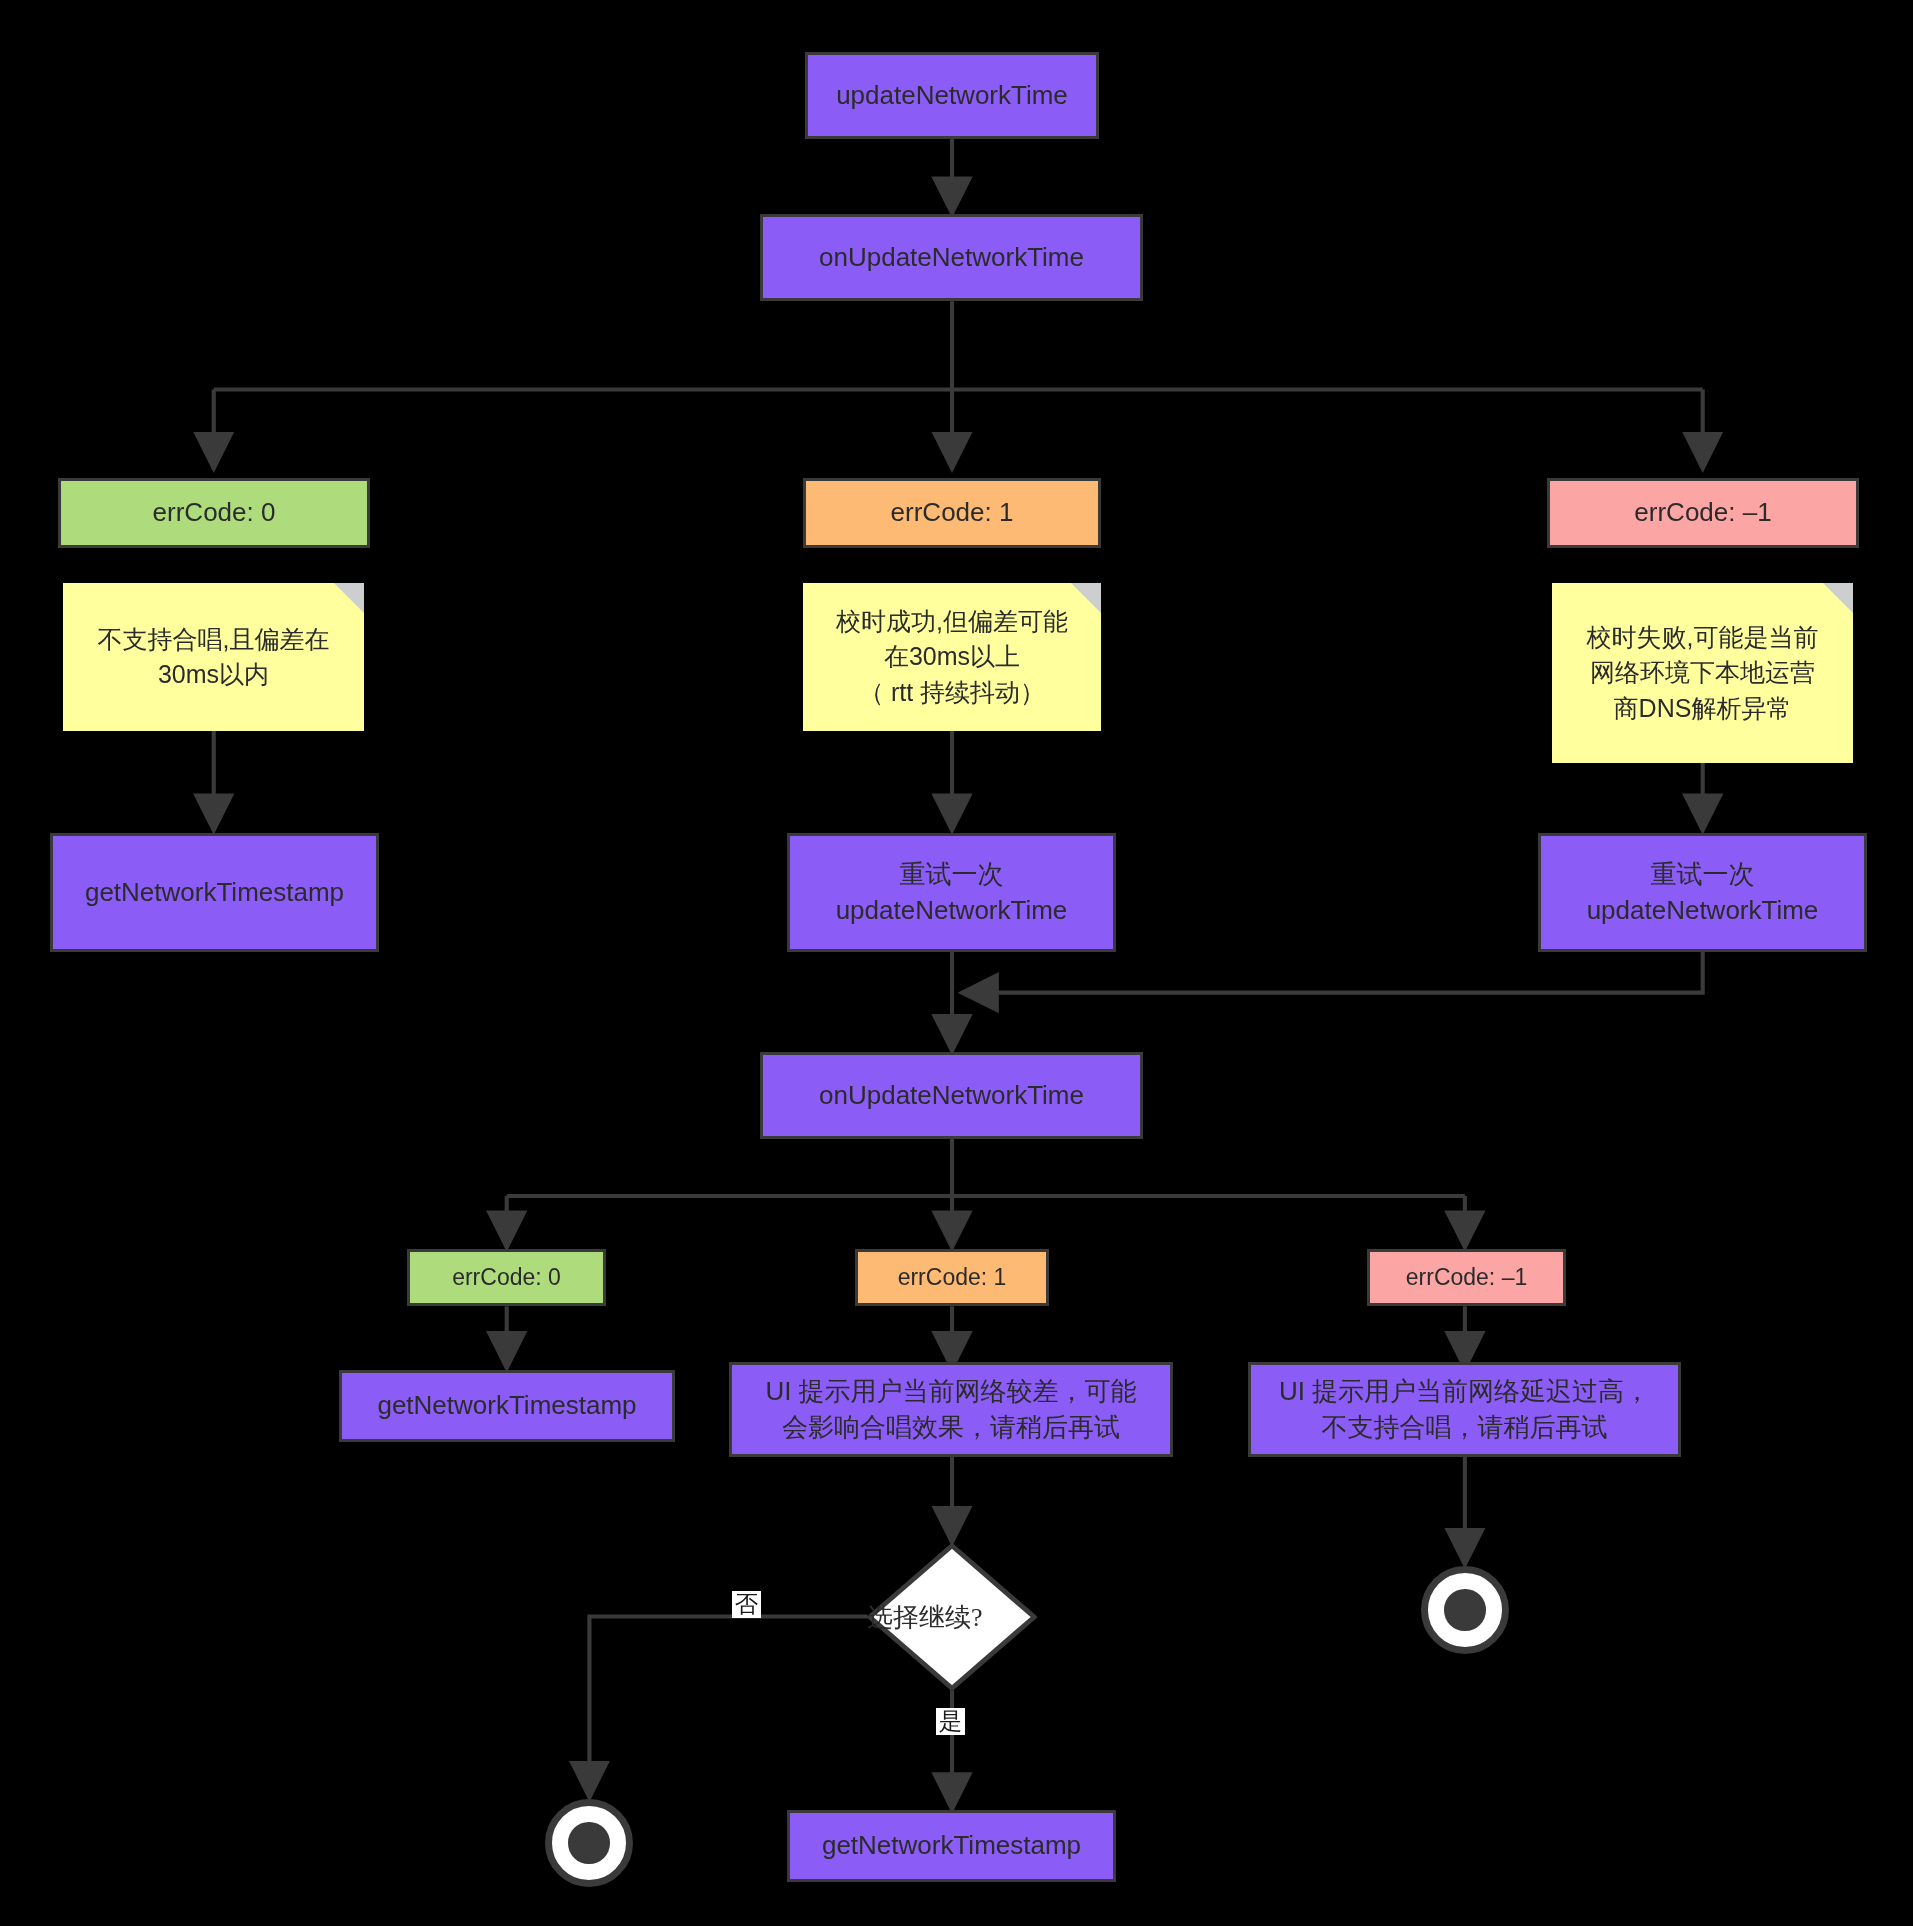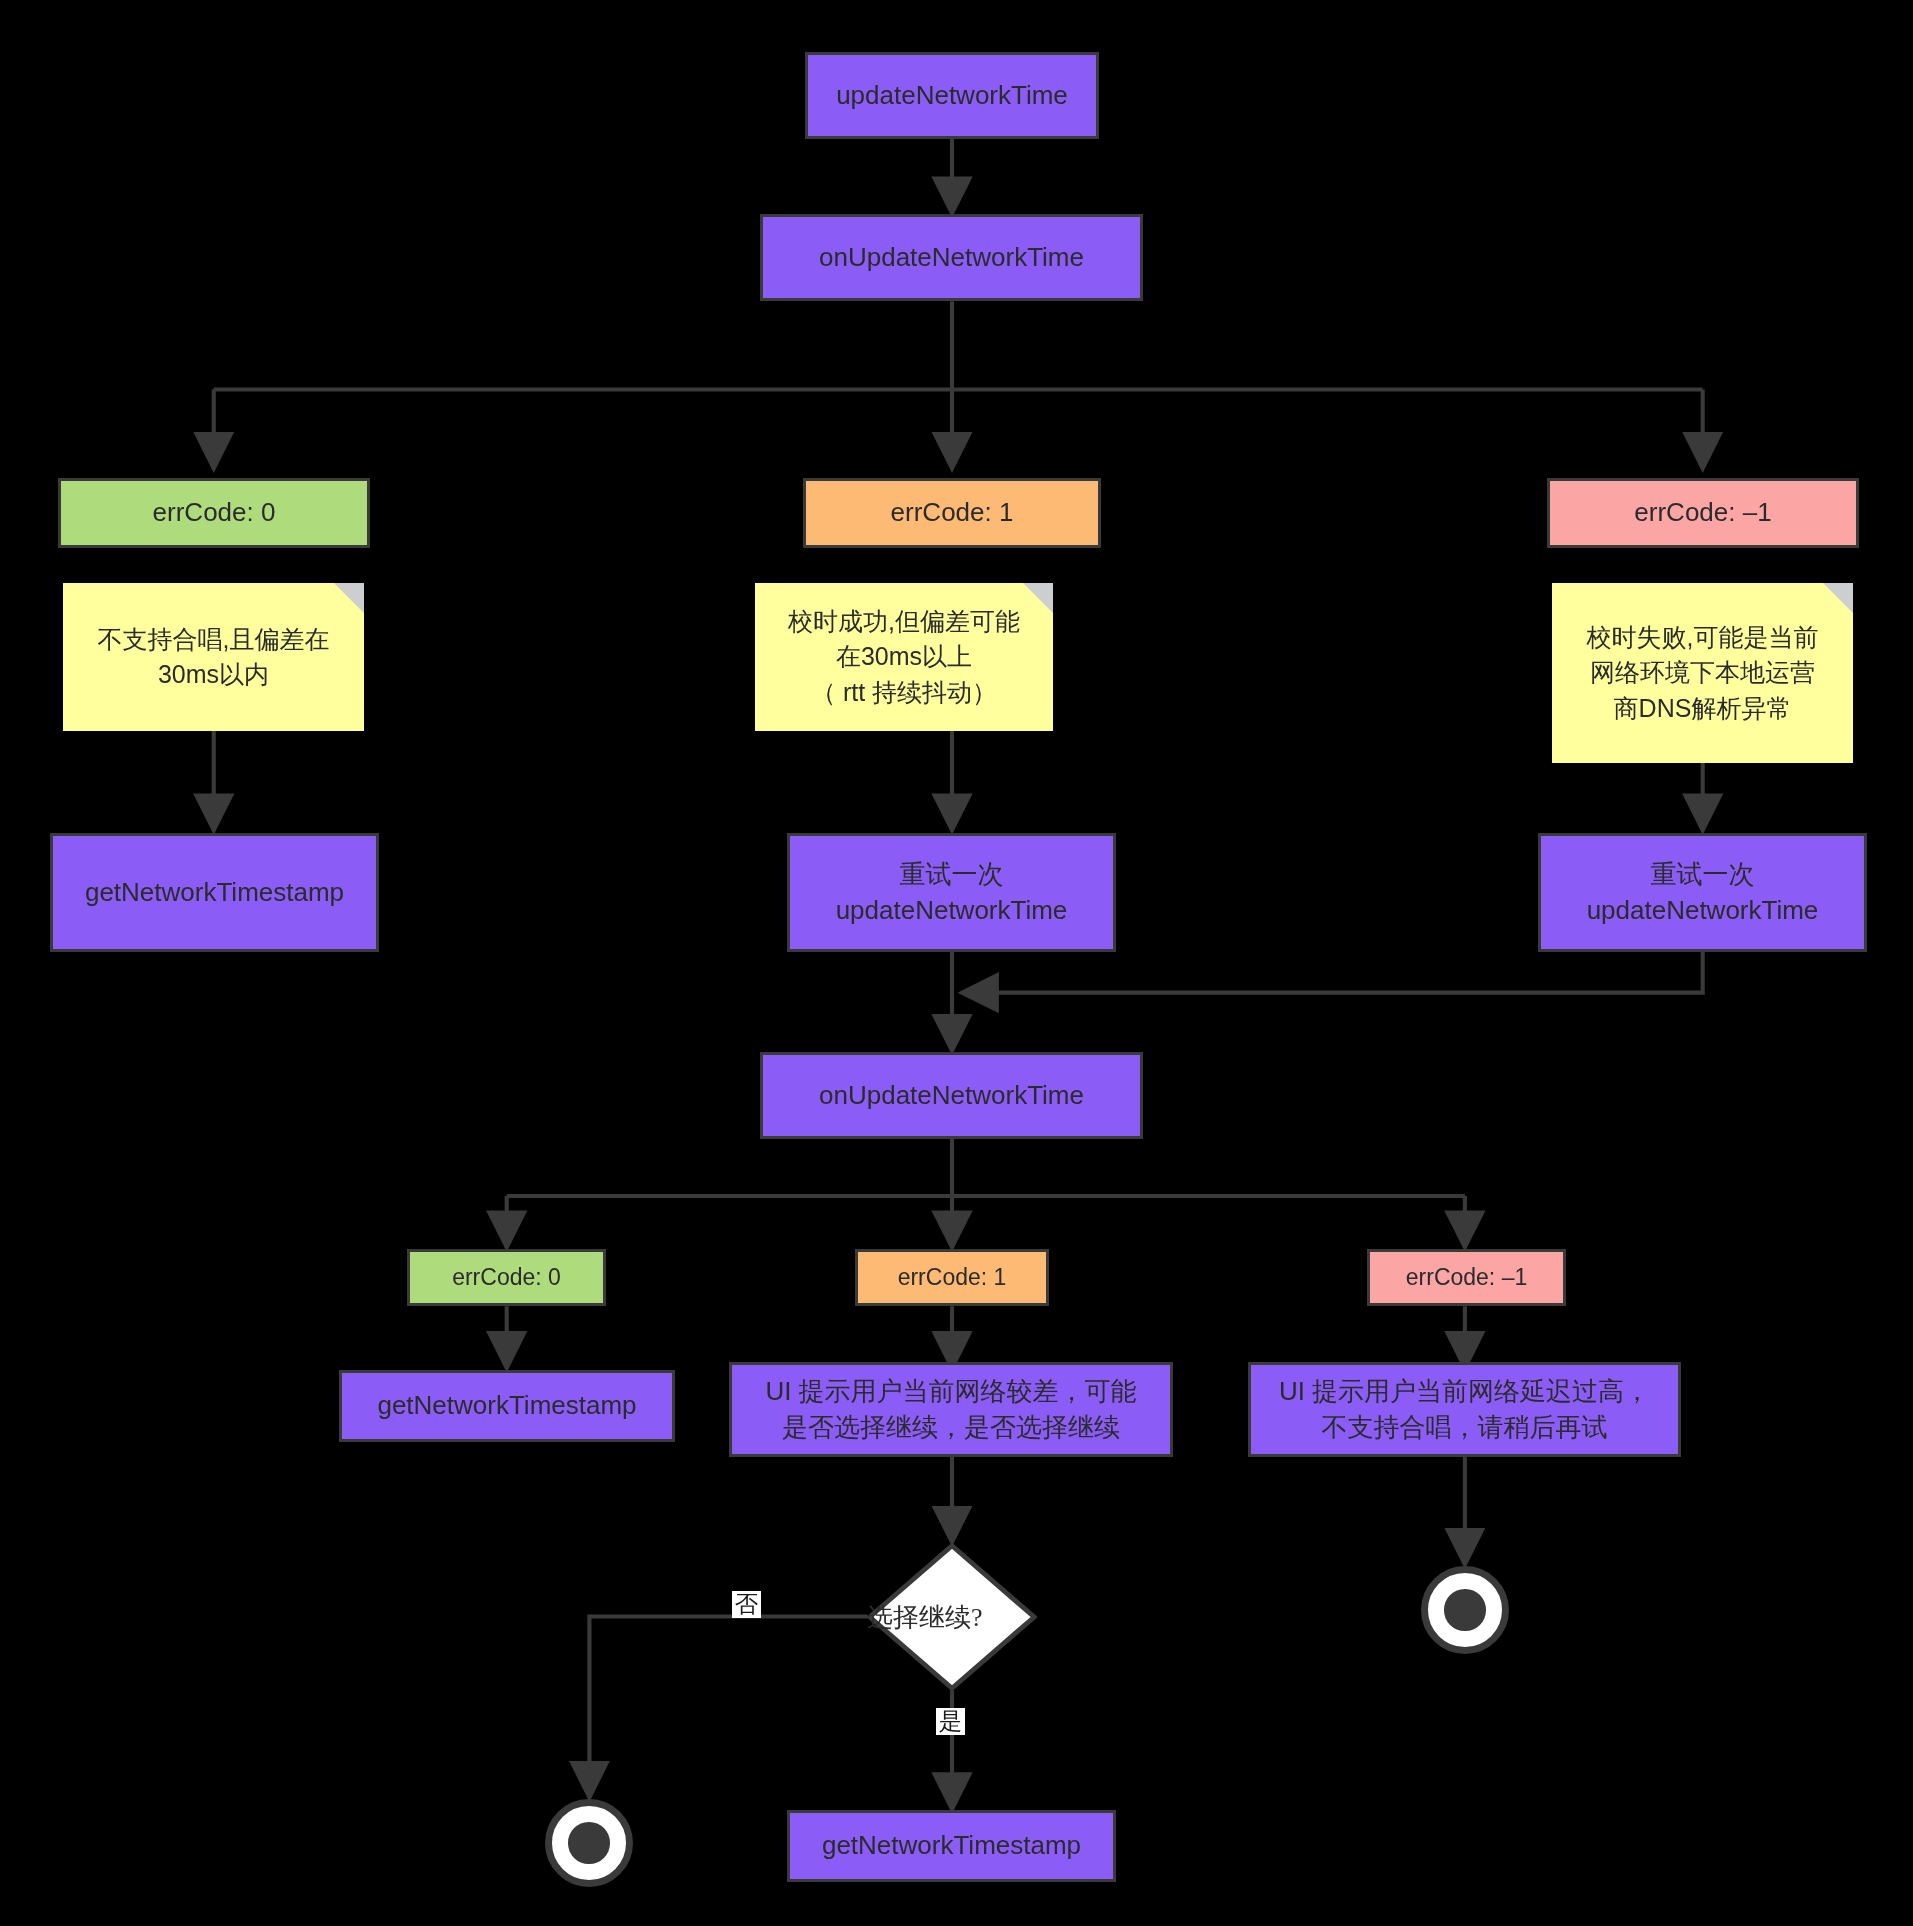--- a/index.html
+++ b/index.html
@@ -189,21 +189,21 @@
 
   <div class="node code green" style="left:58px; top:478px; width:312px; height:70px;">errCode: 0</div>
   <div class="node code orange" style="left:803px; top:478px; width:298px; height:70px;">errCode: 1</div>
   <div class="node code pink" style="left:1547px; top:478px; width:312px; height:70px;">errCode: –1</div>
 
   <div class="note" style="left:63px; top:583px; width:301px; height:148px;">
     <span class="fold"></span>
     <span class="body-text">不支持合唱,且偏差在
 30ms以内</span>
   </div>
-  <div class="note" style="left:755px; top:583px; width:298px; height:148px;">
+  <div class="note" style="left:803px; top:583px; width:298px; height:148px;">
     <span class="fold"></span>
     <span class="body-text">校时成功,但偏差可能
 在30ms以上
 （ rtt 持续抖动）</span>
   </div>
   <div class="note" style="left:1552px; top:583px; width:301px; height:180px;">
     <span class="fold"></span>
     <span class="body-text">校时失败,可能是当前
 网络环境下本地运营
 商DNS解析异常</span>
@@ -216,21 +216,21 @@
 updateNetworkTime</div>
 
   <div class="node proc" style="left:760px; top:1052px; width:383px; height:87px;">onUpdateNetworkTime</div>
 
   <div class="node small-code green" style="left:407px; top:1249px; width:199px; height:57px;">errCode: 0</div>
   <div class="node small-code orange" style="left:855px; top:1249px; width:194px; height:57px;">errCode: 1</div>
   <div class="node small-code pink" style="left:1367px; top:1249px; width:199px; height:57px;">errCode: –1</div>
 
   <div class="node proc" style="left:339px; top:1370px; width:336px; height:72px;">getNetworkTimestamp</div>
   <div class="node proc" style="left:729px; top:1362px; width:444px; height:95px;">UI 提示用户当前网络较差，可能
-是否选择继续，是否选择继续</div>
+会影响合唱效果，请稍后再试</div>
   <div class="node proc" style="left:1248px; top:1362px; width:433px; height:95px;">UI 提示用户当前网络延迟过高，
 不支持合唱，请稍后再试</div>
 
   <div class="diamond" style="left:867px; top:1543px; width:170px; height:148px;">
     <svg class="shape" viewBox="0 0 246 214" preserveAspectRatio="none">
       <polygon points="123,4 242,107 123,210 4,107" fill="#ffffff" stroke="#3a3a3a" stroke-width="7"></polygon>
     </svg>
     <span class="label">选择继续?</span>
   </div>
 

